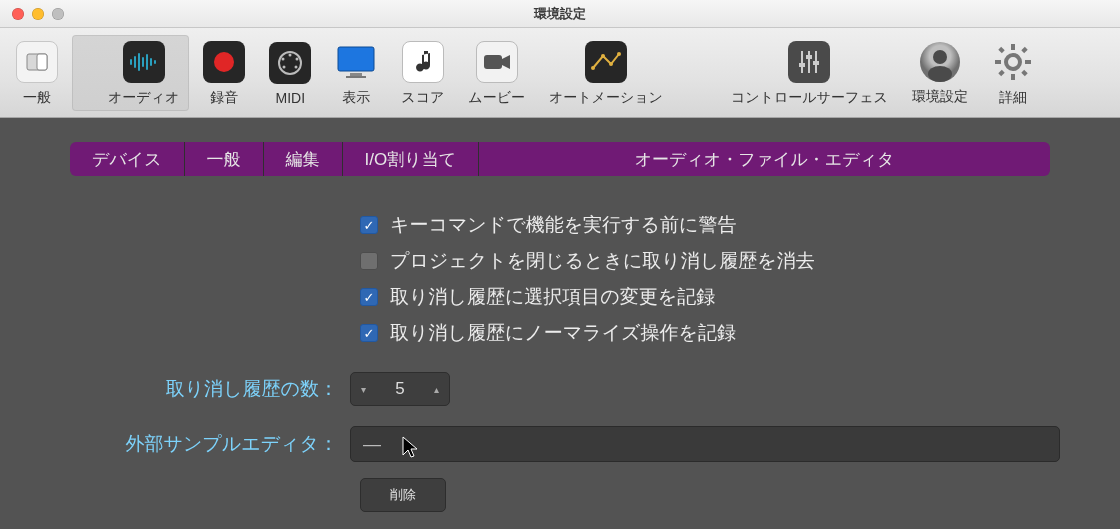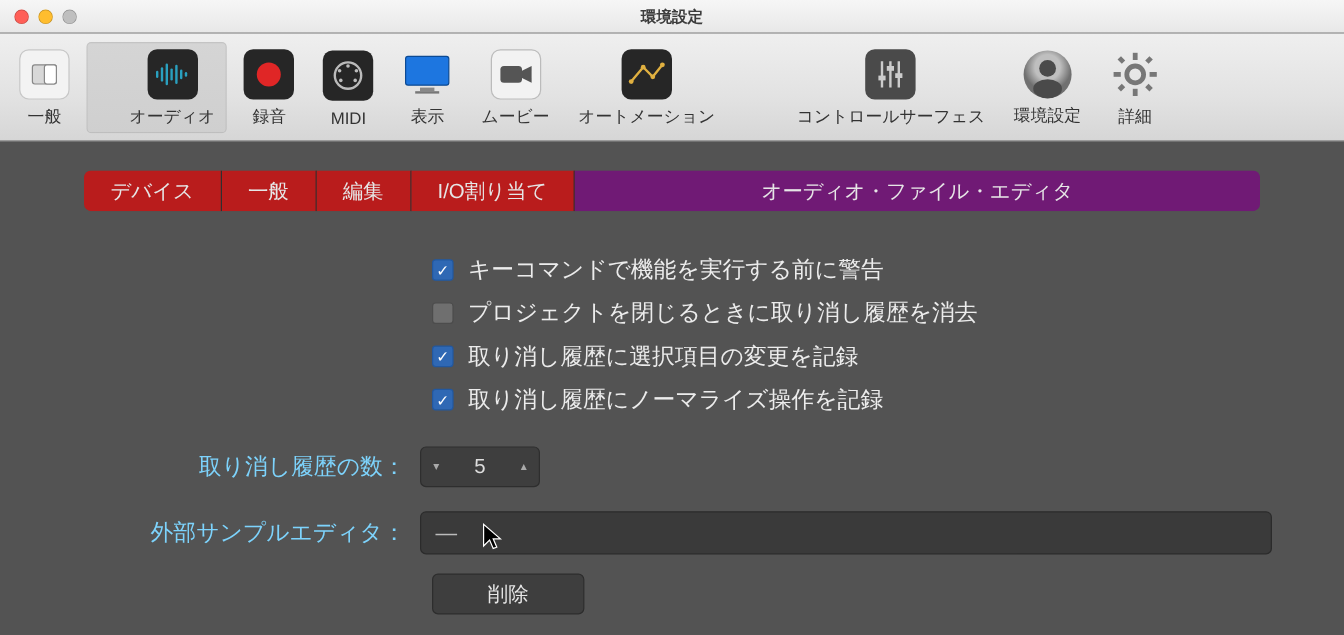--- a/index.html
+++ b/index.html
@@ -74,21 +74,21 @@
   .body-area {
     background: #535353;
     padding: 24px 38px 30px;
   }
   .segmented {
     display:flex; width:100%; max-width:980px; margin:0 auto 36px;
     border-radius:6px; overflow:hidden; height:34px;
   }
   .seg {
     flex:0 0 auto; padding:0 22px; display:flex; align-items:center; justify-content:center;
-    background:#b91c1c; color:#e6e6e6; font-size:17px;
+    background:#701a75; color:#e6e6e6; font-size:17px;
     border-right:1px solid #2f2f2f; cursor:pointer;
     white-space:nowrap;
   }
   .seg:last-child { border-right:none; }
   .seg.selected { background:#701a75; }
   .seg.wide { flex:1; }
 
   .form-area { max-width:1000px; margin:0 auto; }
   .checkbox-row {
     display:flex; align-items:center; gap:12px; margin: 8px 0 10px 300px;
@@ -120,22 +120,22 @@
   .path-field {
     flex:1; height:36px; background:#3a3a3a; border:1px solid #2b2b2b;
     border-radius:5px; display:flex; align-items:center; padding:0 12px;
     color:#bbb; font-size:18px; position:relative;
   }
   .cursor-arrow {
     position:absolute; left:50px; top:8px; pointer-events:none;
   }
   .delete-btn-row { margin-top:16px; margin-left:300px; }
   .delete-btn {
-    width:127px; height:34px; background:#3e3e3e; border:1px solid #2d2d2d;
-    border-radius:5px; color:#e6e6e6; font-size:17px; cursor:pointer;
+    width:86px; height:34px; background:#3e3e3e; border:1px solid #2d2d2d;
+    border-radius:5px; color:#e6e6e6; font-size:13px; cursor:pointer;
   }
 
   
   .ic-dark   { background:#262626; }
   .ic-score  { background:#fff; border:1px solid #bbb; }
   .ic-movie  { background:#f2f2f2; border:1px solid #bbb; }
   .ic-cs     { background:#4a4a4a; }
   .ic-avatar { background: radial-gradient(circle at 50% 35%, #bfbfbf 0 32%, #707070 60%); border-radius:50%; }
   svg { display:block; }
 </style>
@@ -200,20 +200,28 @@
   </div>
   <div class="tb-item">
     <div class="tb-icon">
       <svg width="40" height="34">
           <rect x="2" y="2" width="36" height="24" rx="2" fill="#1d76e0" stroke="#0c4a94"></rect>
           <rect x="14" y="28" width="12" height="3" fill="#888"></rect>
           <rect x="10" y="31" width="20" height="2" fill="#777"></rect>
         </svg>
     </div>
     <div class="tb-label">表示</div>
+  </div>
+  <div class="tb-item">
+    <div class="tb-icon ic-score">
+      <svg width="26" height="30">
+          <path d="M14 4 v16 a4 4 0 1 1 -2 -3 V8 l8 -2 v12 a4 4 0 1 1 -2 -3 V4 z" fill="#333"></path>
+        </svg>
+    </div>
+    <div class="tb-label">スコア</div>
   </div>
   <div class="tb-item">
     <div class="tb-icon ic-movie">
       <svg width="30" height="22">
           <rect x="2" y="4" width="18" height="14" rx="3" fill="#555"></rect>
           <path d="M20 8 l8 -4 v14 l-8 -4 z" fill="#555"></path>
         </svg>
     </div>
     <div class="tb-label">ムービー</div>
   </div>

